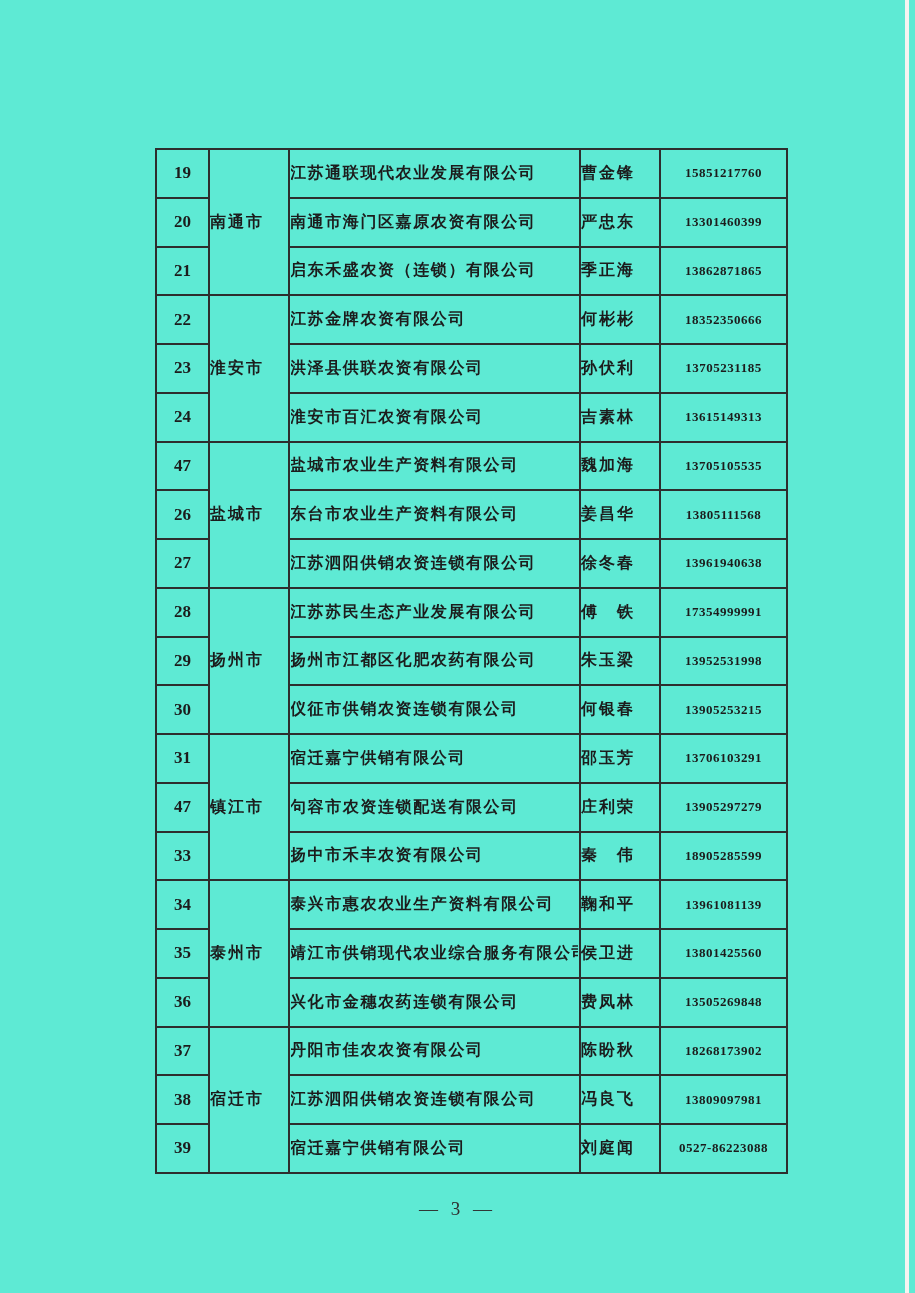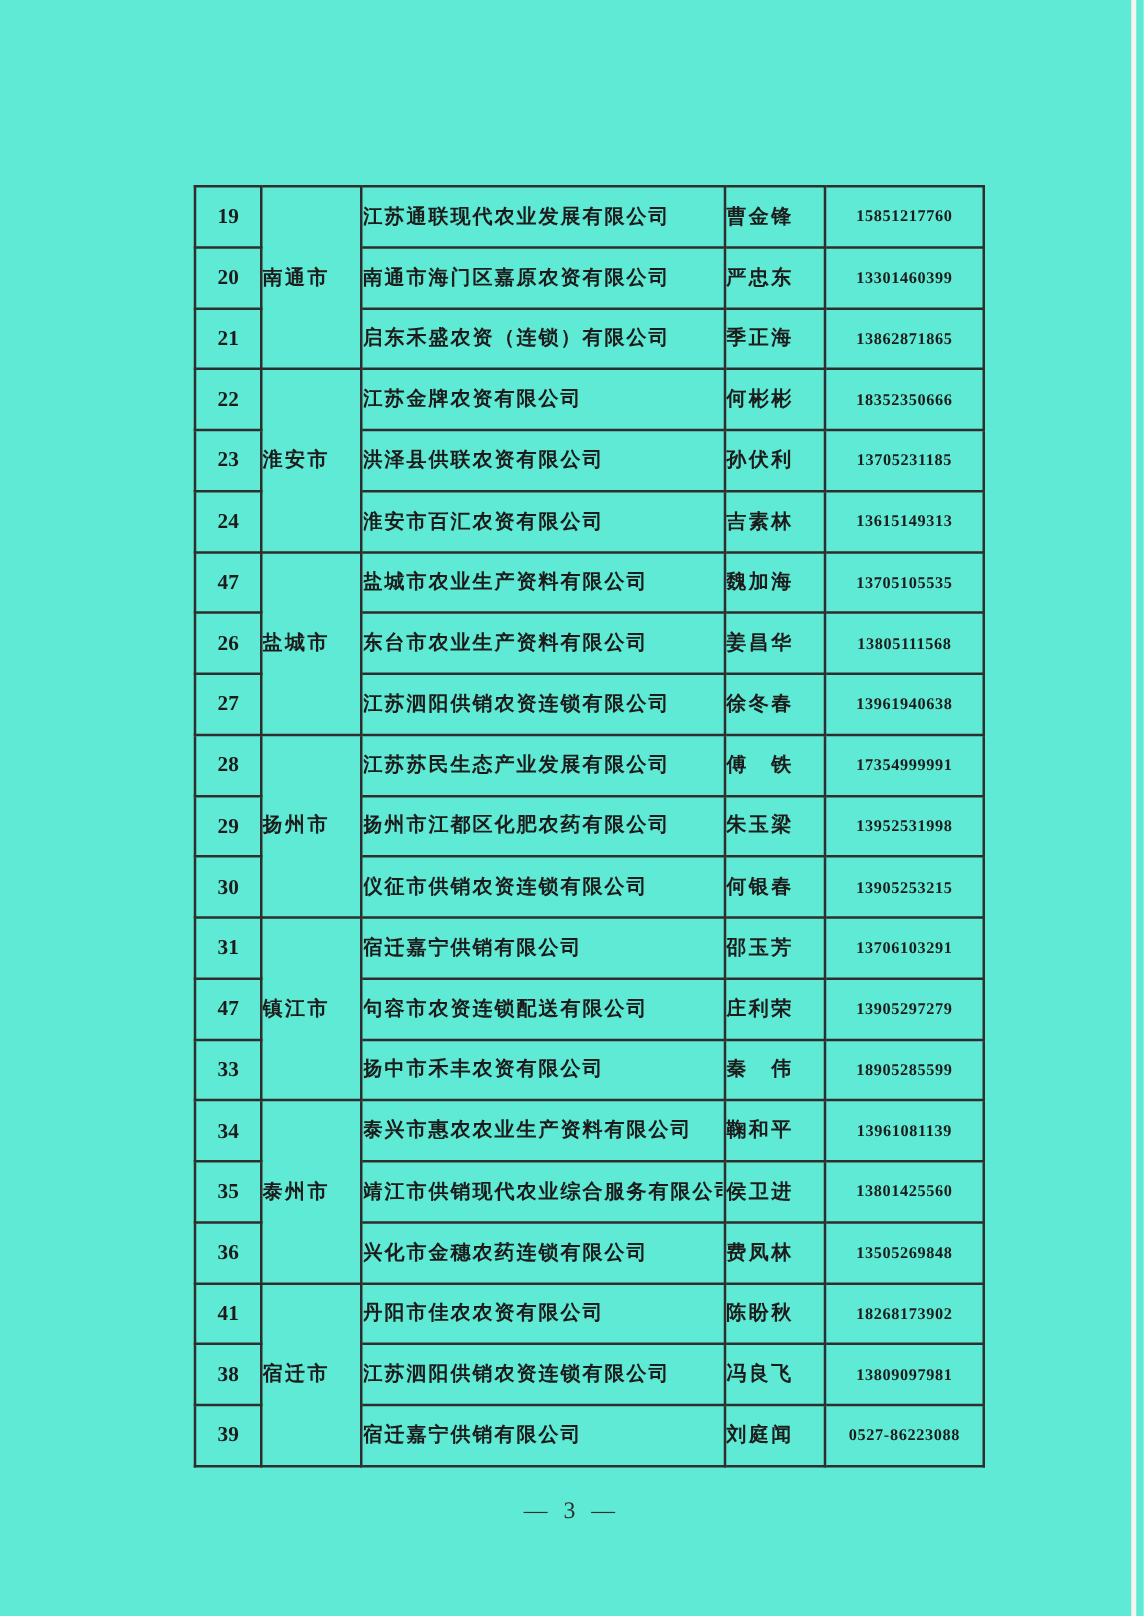--- a/index.html
+++ b/index.html
@@ -158,21 +158,21 @@
           <td class="c-contact">侯卫进</td>
           <td class="c-phone">13801425560</td>
         </tr>
         <tr>
           <td class="c-no">36</td>
           <td class="c-company">兴化市金穗农药连锁有限公司</td>
           <td class="c-contact">费凤林</td>
           <td class="c-phone">13505269848</td>
         </tr>
         <tr>
-          <td class="c-no">41</td>
+          <td class="c-no">37</td>
           <td class="c-city" rowspan="3">宿迁市</td>
           <td class="c-company">丹阳市佳农农资有限公司</td>
           <td class="c-contact">陈盼秋</td>
           <td class="c-phone">18268173902</td>
         </tr>
         <tr>
           <td class="c-no">38</td>
           <td class="c-company">江苏泗阳供销农资连锁有限公司</td>
           <td class="c-contact">冯良飞</td>
           <td class="c-phone">13809097981</td>

